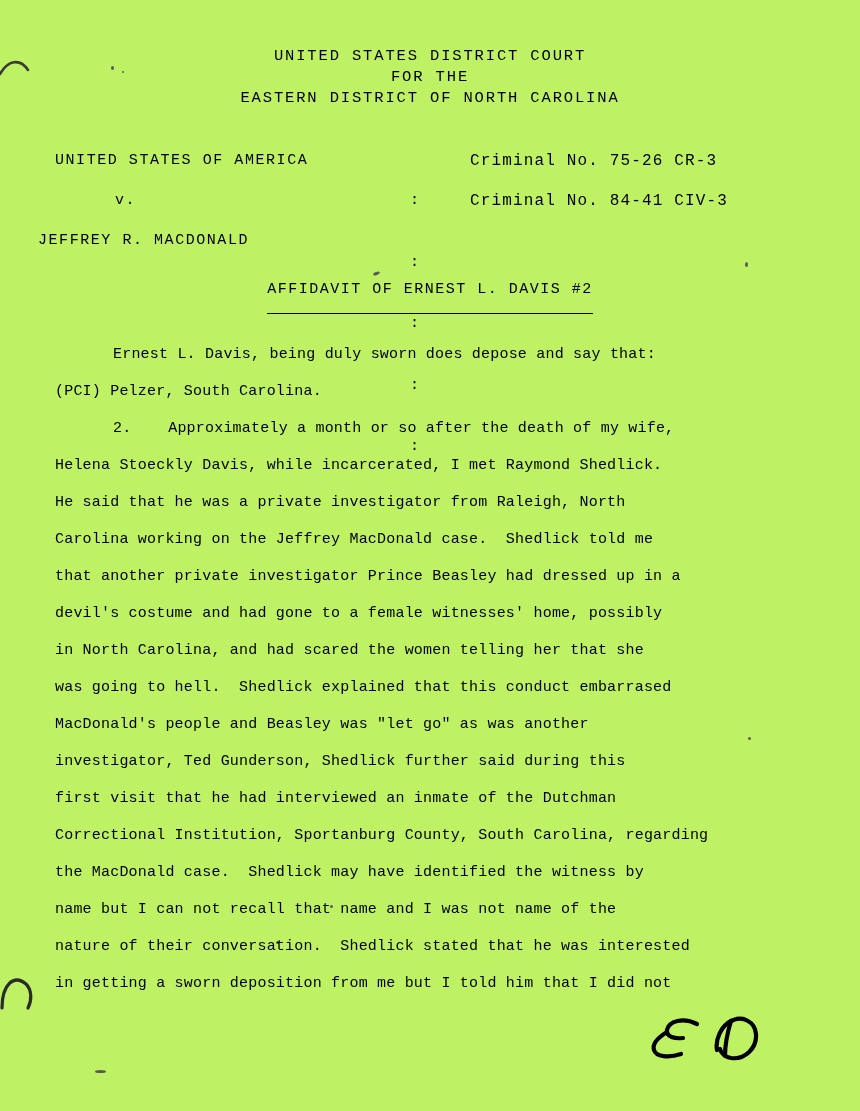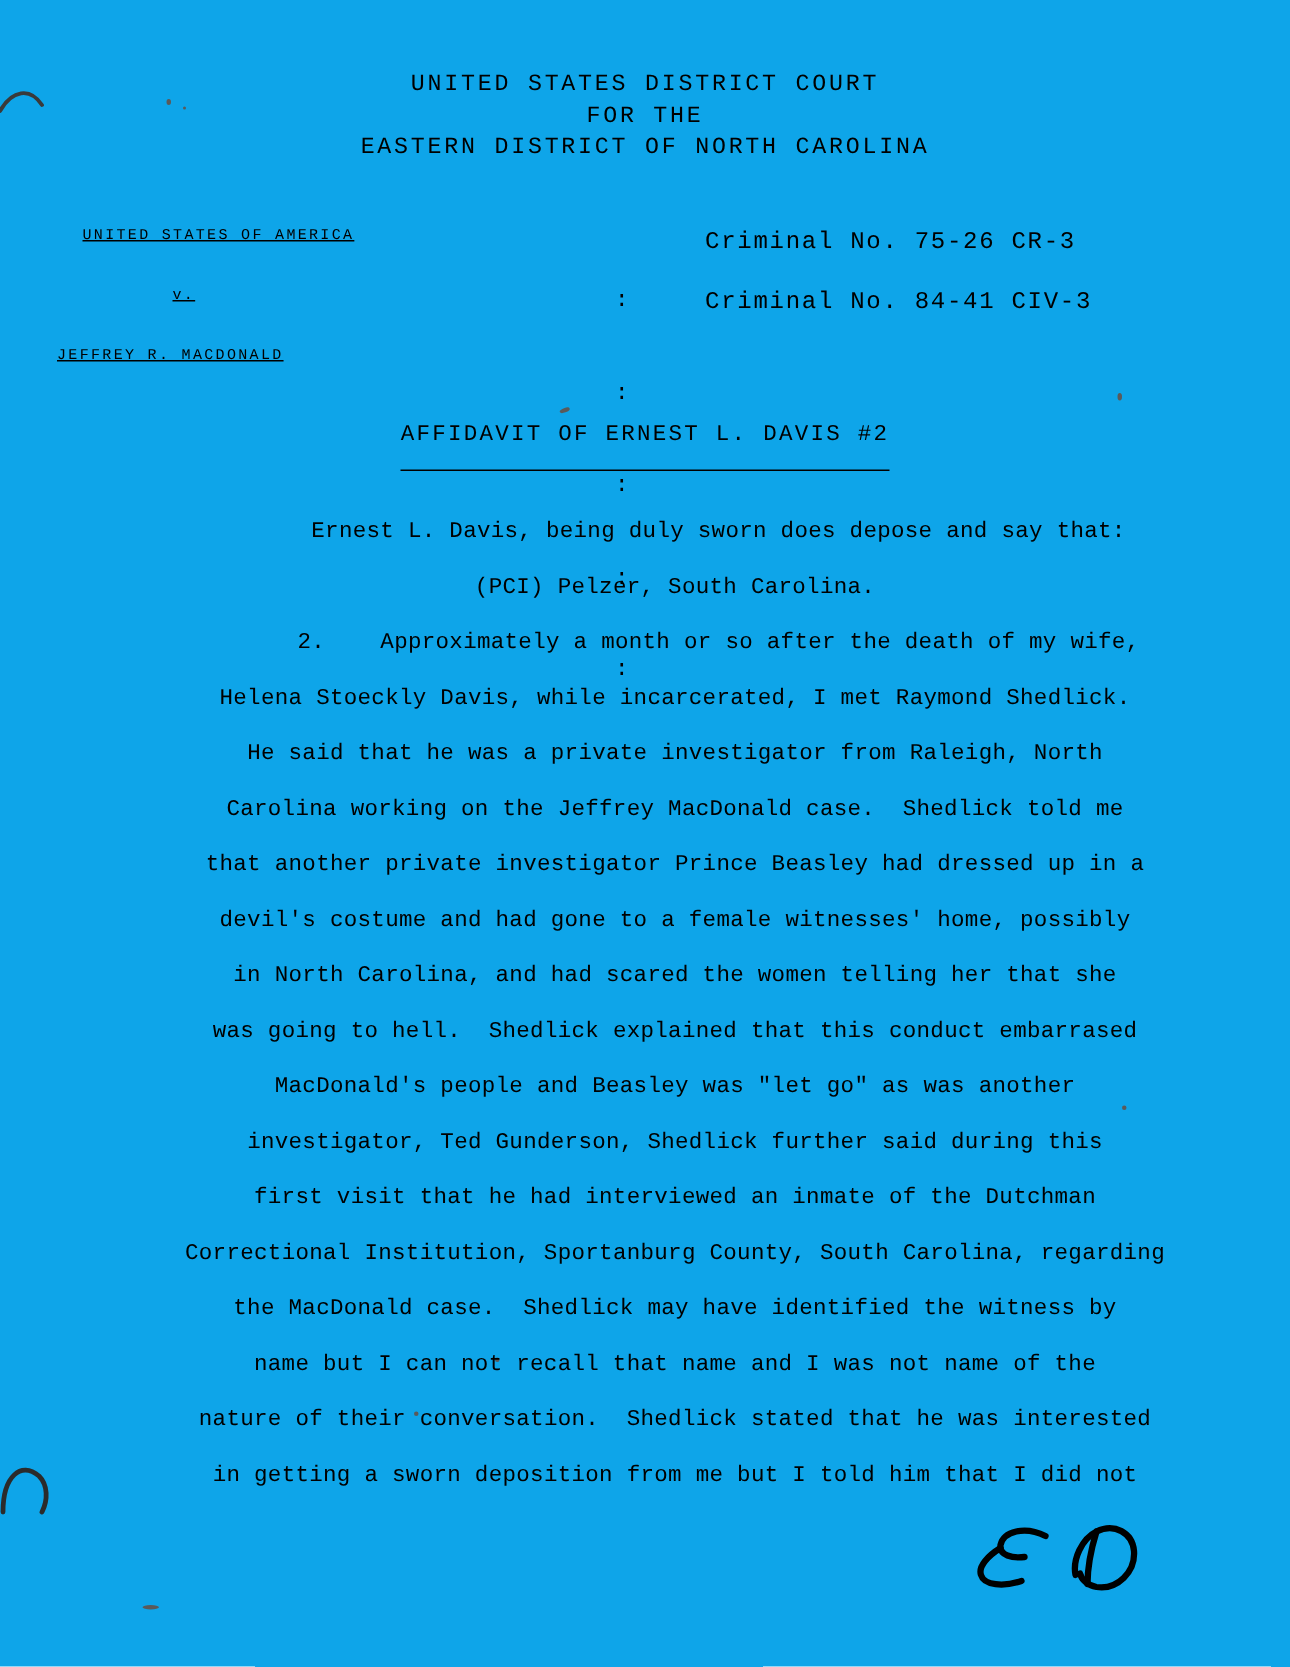--- a/index.html
+++ b/index.html
@@ -8,21 +8,21 @@
     background: #ffffff;
   }
   body {
     font-family: "Liberation Mono", "DejaVu Sans Mono", monospace;
     color: #000000;
   }
   #page {
     position: relative;
     width: 860px;
     height: 1111px;
-    background: #0ea5e9;
+    background: #bef264;
     overflow: hidden;
   }
 
   
   .court-heading {
     position: absolute;
     left: 0;
     top: 46px;
     width: 860px;
     text-align: center;
@@ -38,24 +38,23 @@
   
   .caption {
     position: absolute;
     left: 0;
     top: 152px;
     width: 860px;
     height: 110px;
   }
   .cap-party {
     position: absolute;
-    font-size: 10px;
+    font-size: 15px;
     letter-spacing: 1.55px;
     white-space: pre;
-    text-decoration: underline;
   }
   .cap-party.p1 { left: 55px;  top: 0px; }
   .cap-party.p2 { left: 115px; top: 40px; }
   .cap-party.p3 { left: 38px;  top: 80px; }
 
   .cap-colons {
     position: absolute;
     left: 410px;
     top: -2px;
     font-size: 15px;
@@ -89,21 +88,20 @@
     padding-bottom: 15px;
     white-space: pre;
   }
 
   
   .body-block {
     position: absolute;
     left: 55px;
     top: 336px;
     width: 790px;
-    text-align: center;
   }
   .bline {
     font-size: 15px;
     height: 37px;
     line-height: 37px;
     white-space: pre;
     letter-spacing: 0.2px;
   }
   .bline.ind { padding-left: 58px; }
 

